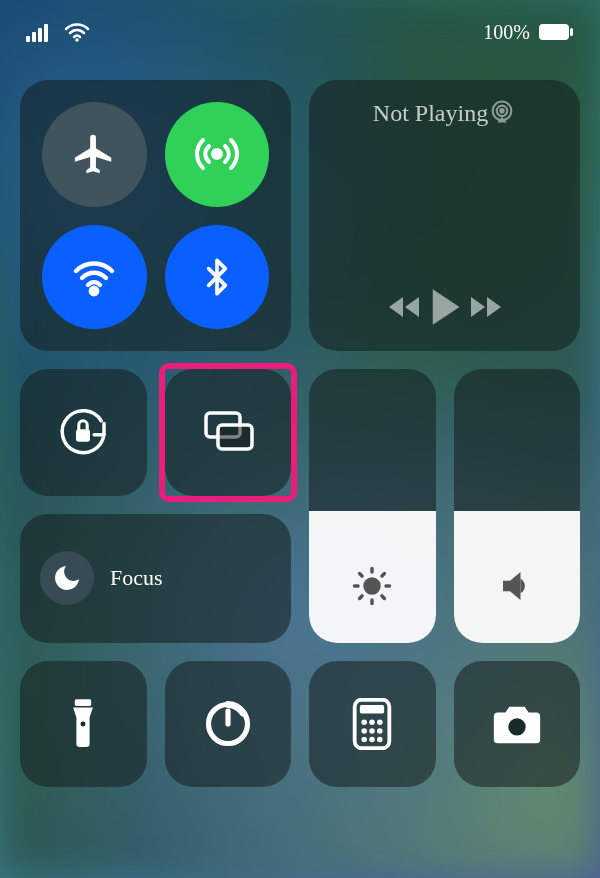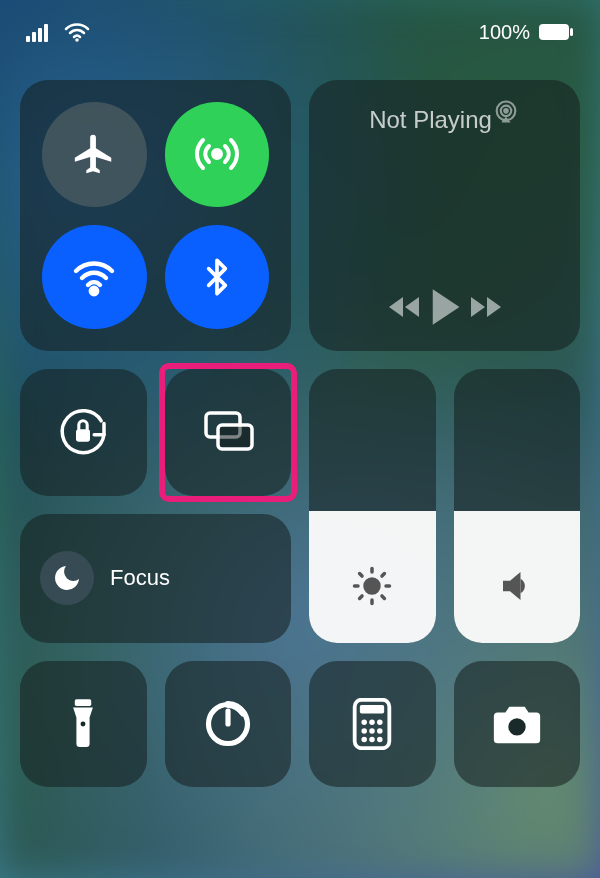--- a/index.html
+++ b/index.html
@@ -15,21 +15,21 @@
     position: absolute; inset: 0;
     background:
       radial-gradient(circle at 15% 20%, rgba(40,100,150,0.9), transparent 40%),
       radial-gradient(circle at 80% 10%, rgba(40,90,60,0.8), transparent 40%),
       radial-gradient(circle at 50% 70%, rgba(80,120,160,0.8), transparent 50%),
       radial-gradient(circle at 90% 90%, rgba(120,160,100,0.7), transparent 40%),
       linear-gradient(135deg, #123a5a, #2a5a4a, #3a5a8a);
     filter: blur(18px);
     z-index: 0;
   }
-  .content { position: relative; z-index: 1; }
+  .content { position: relative; z-index: 1; font-family: Liberation Serif, serif; }
 
   
   .status-bar { display: flex; justify-content: space-between; align-items: center; height: 40px; padding: 0 6px; }
   .status-left, .status-right { display: flex; align-items: center; gap: 8px; }
   .battery-text { font-size: 20px; font-weight: 500; }
 
   
   .cc-grid {
     margin-top: 28px;
     display: grid;
@@ -54,21 +54,21 @@
     width: 100%; aspect-ratio:1/1; border-radius: 50%;
     display:flex; align-items:center; justify-content:center;
   }
   .off { background: rgba(80,95,100,0.7); }
   .green { background: #30d158; }
   .blue { background: #0a60ff; }
 
   
   .media-panel { display:flex; flex-direction:column; padding:18px 22px 14px; }
   .media-top { display:flex; justify-content:space-between; align-items:flex-start; }
-  .media-title { font-size: 24px; color: rgba(255,255,255,0.75); margin-top:8px; }
+  .media-title { font-size: 24px; color: rgba(255,255,255,0.75); margin-top:2px; }
   .media-controls { display:flex; justify-content:space-around; align-items:center; margin-top:auto; margin-bottom:10px; padding: 0 10px; }
   .media-controls svg { opacity: 0.55; }
 
   
   .slider {
     grid-row: span 2;
     border-radius: 28px;
     overflow: hidden;
     display:flex; flex-direction:column; justify-content:flex-end;
     position:relative;

